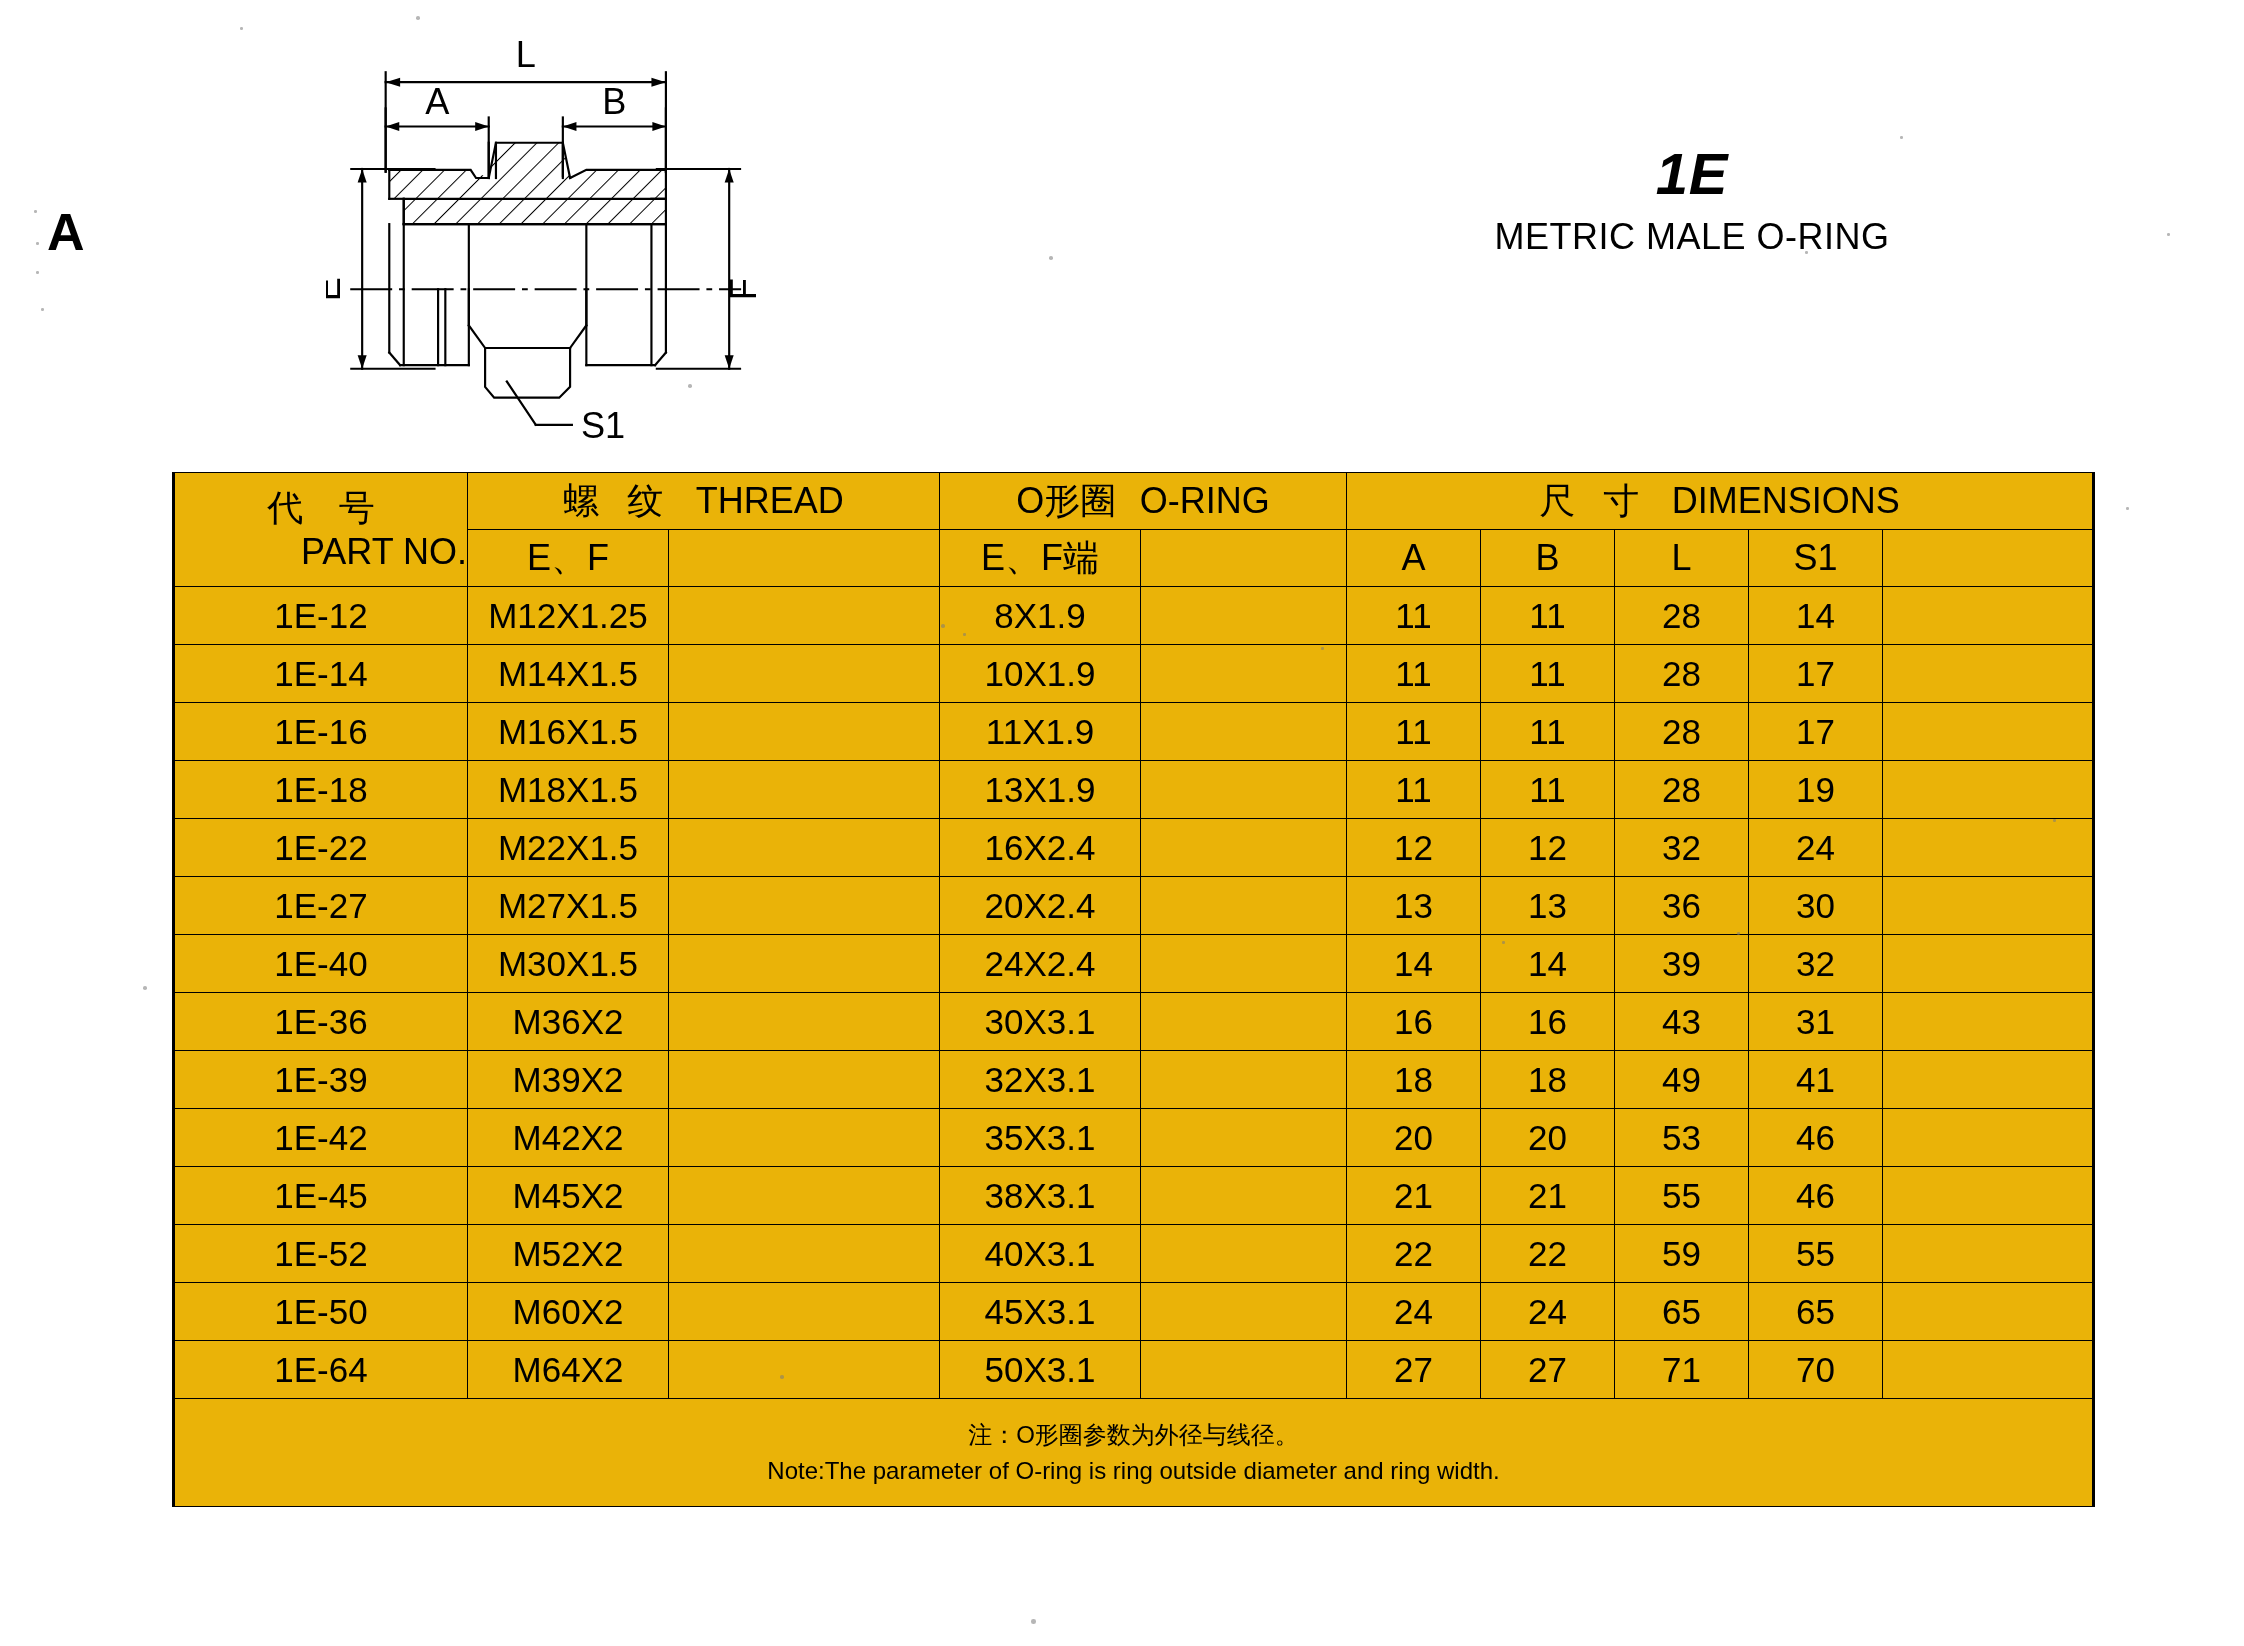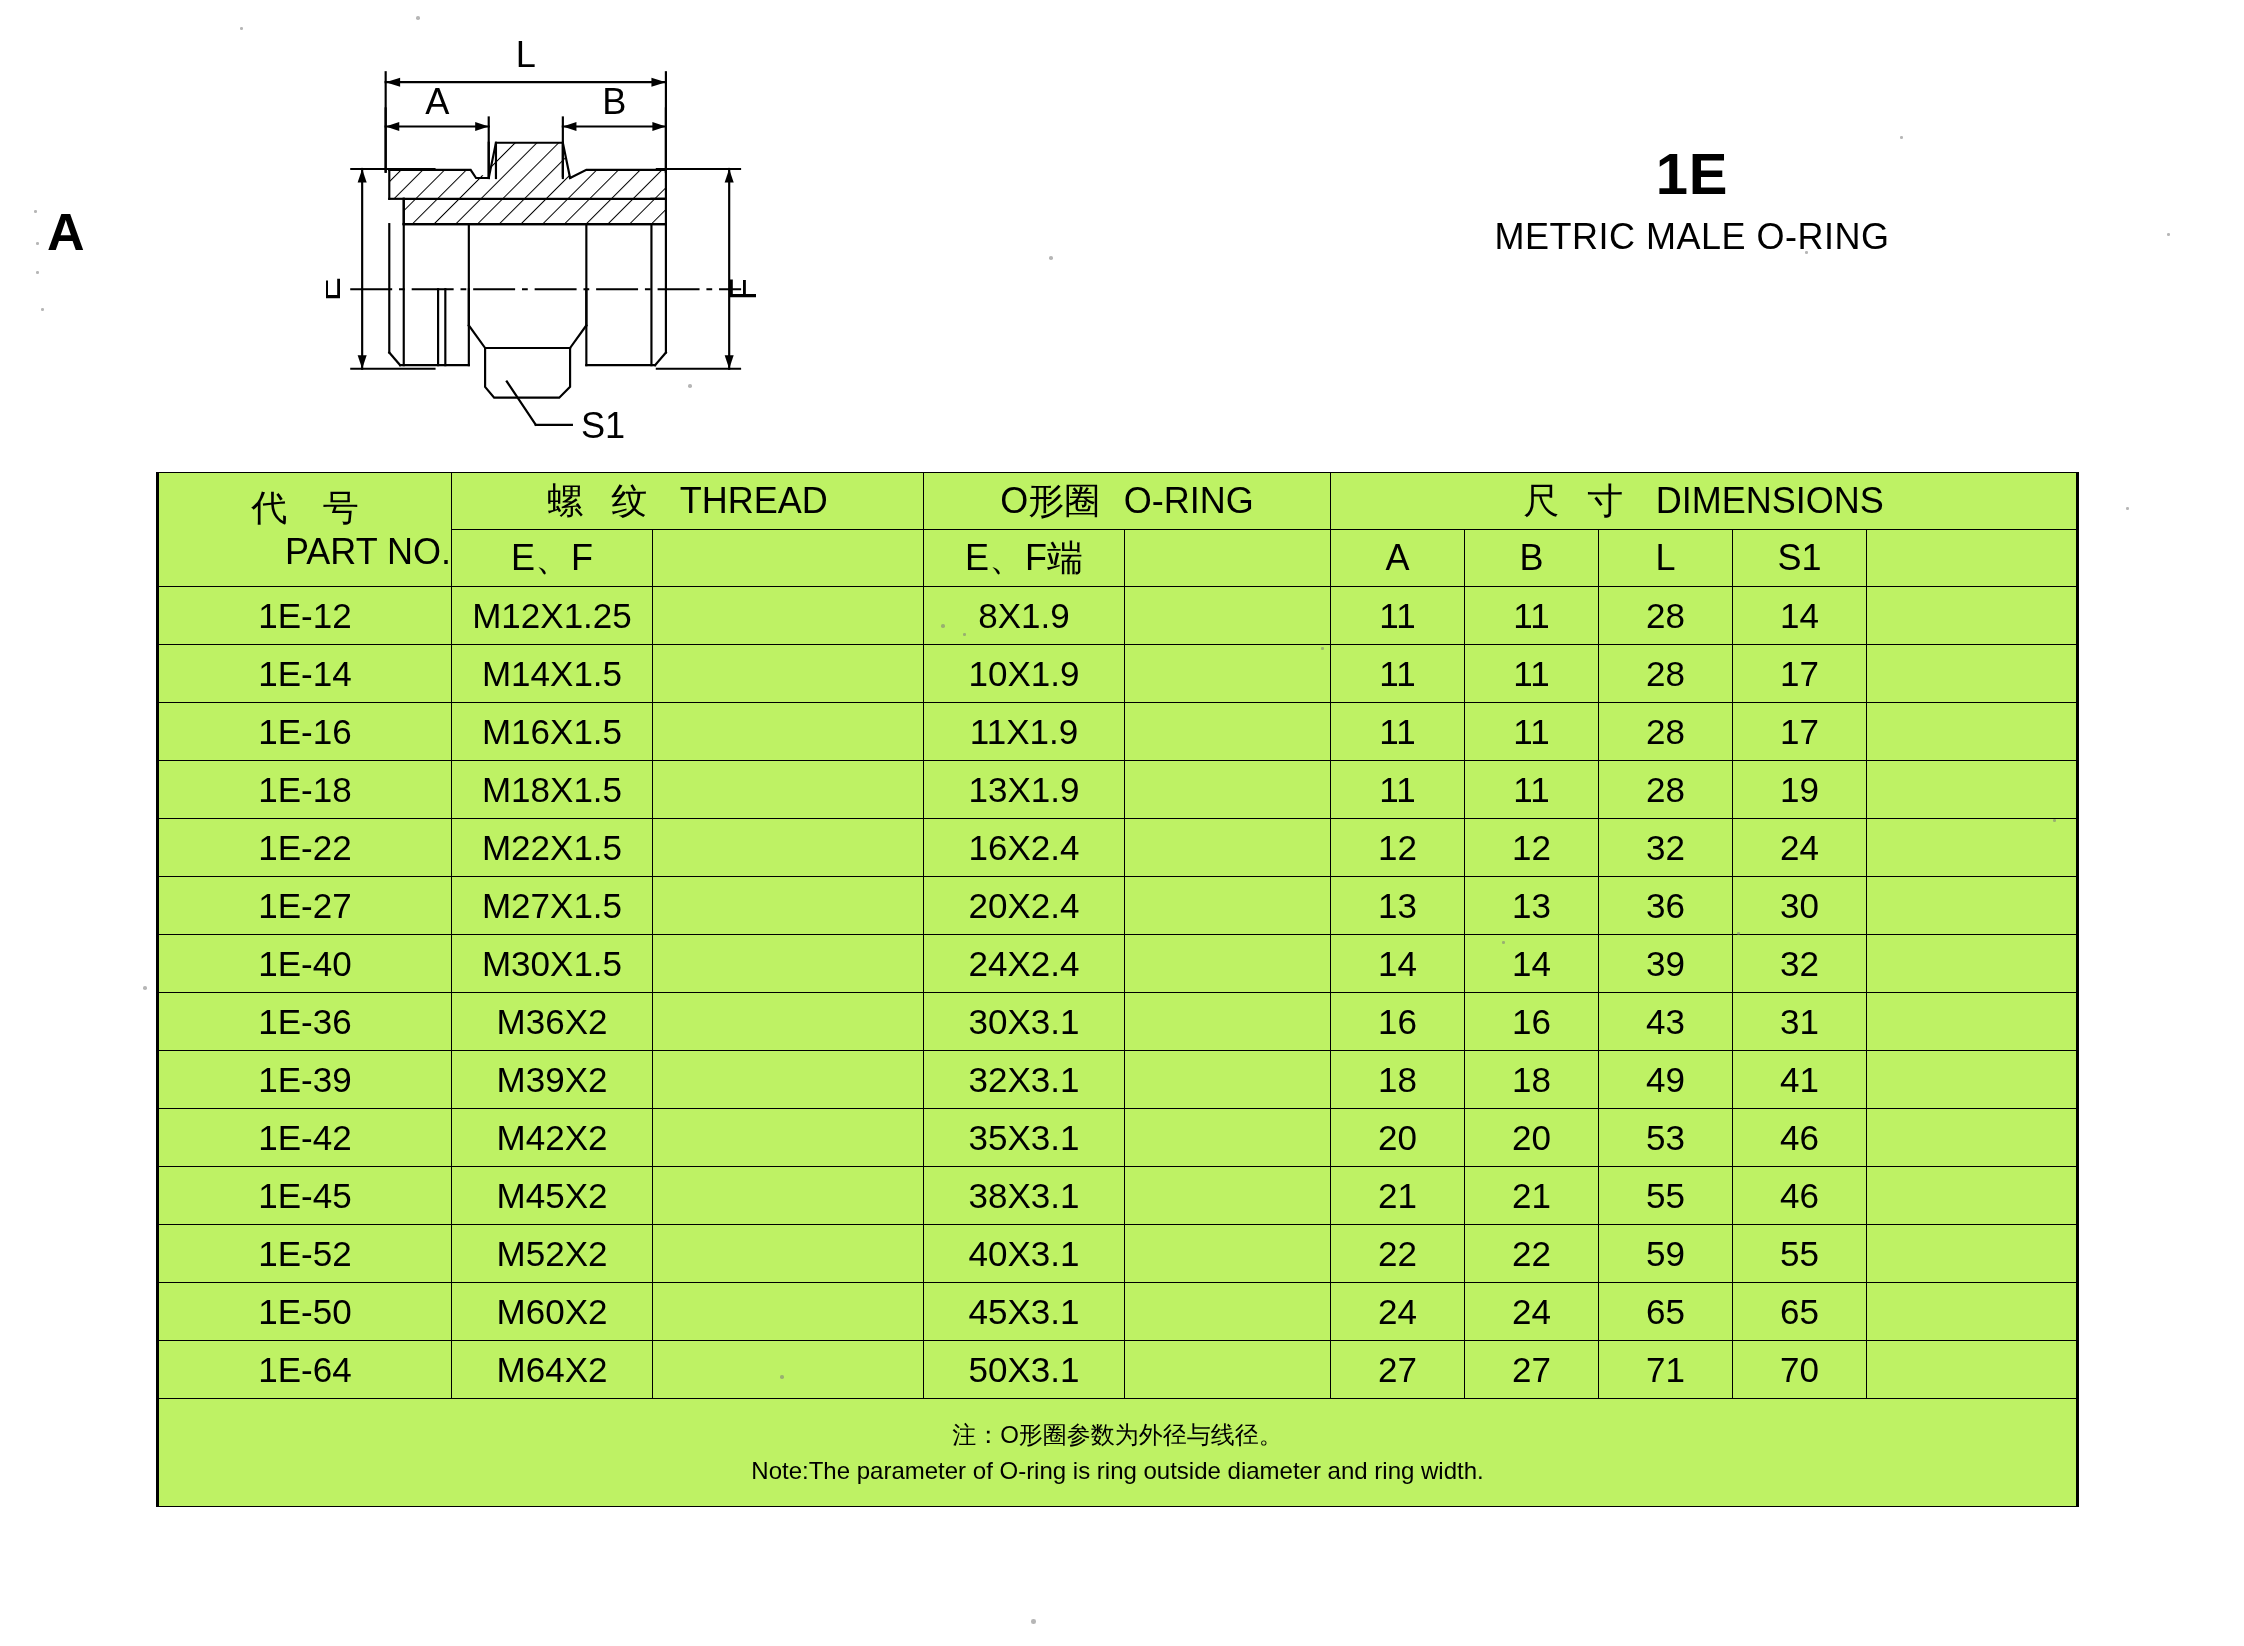--- a/index.html
+++ b/index.html
@@ -33,20 +33,21 @@
     left: 1348px;
     top: 145px;
     width: 688px;
     text-align: center;
   }
   #title-code {
     font-size: 58px;
     font-weight: bold;
     line-height: 1;
     letter-spacing: 0.9px;
+    font-style: italic;
   }
   #title-cn {
     margin-top: 52px;
     font-size: 38px;
     font-weight: bold;
     letter-spacing: 0.9px;
     line-height: 1.15;
     white-space: nowrap;
   }
   #title-en {
@@ -63,26 +64,26 @@
     left: 326px;
     top: 27px;
     width: 452px;
     height: 425px;
   }
   #drawing svg { display: block; }
 
   
   #spec-table {
     position: absolute;
-    left: 156px;
+    left: 172px;
     top: 472px;
     width: 1923px;
     border-collapse: collapse;
     table-layout: fixed;
-    background: #bef264;
+    background: #eab308;
   }
   #spec-table td, #spec-table th {
     border: 1.8px solid #000;
     padding: 0;
     text-align: center;
     vertical-align: middle;
     font-weight: normal;
     color: #000;
   }
   #spec-table .outer-l { border-left-width: 3.6px; }

